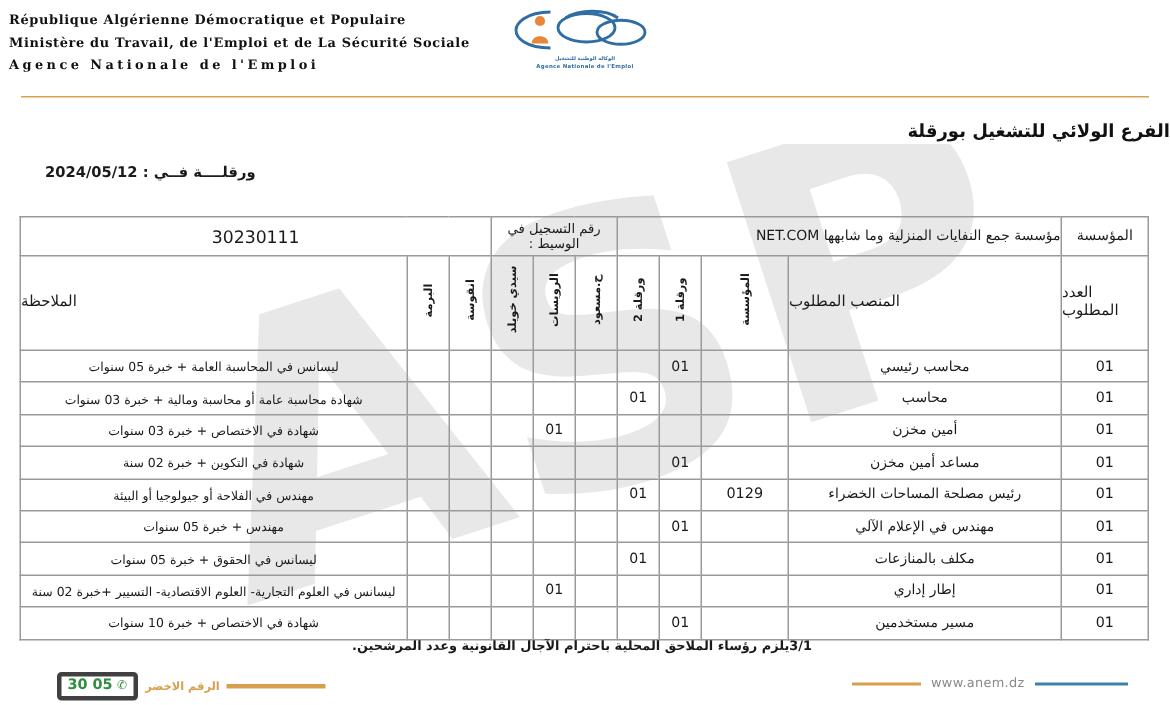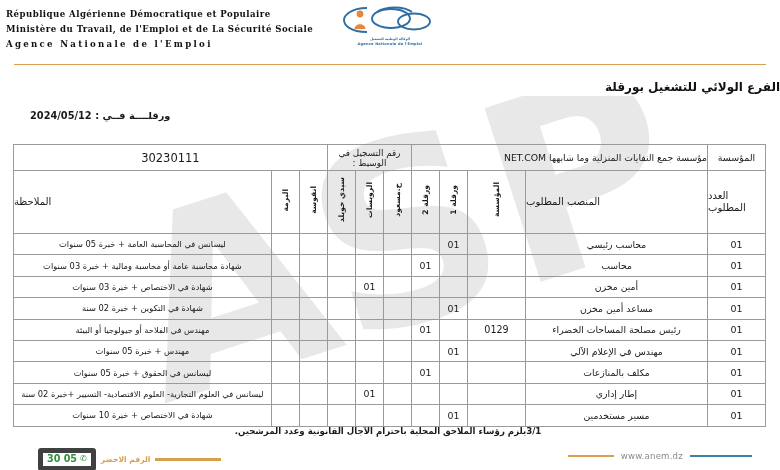--- a/index.html
+++ b/index.html
@@ -279,21 +279,21 @@
   .fl-text {
     font-size: 7.6px;
     font-weight: bold;
     color: #d8a04e;
     letter-spacing: 0.3px;
   }
   .green-badge {
     display: inline-flex;
     align-items: center;
     gap: 3px;
-    border: 5px solid #404040;
+    border: 3px solid #404040;
     border-radius: 3px;
     padding: 0px 4px 1px 4px;
     color: #2f8f3e;
     font-size: 9.6px;
     font-weight: bold;
     direction: ltr;
     line-height: 1.25;
   }
   .green-badge .ph { font-size: 8px; }
 

